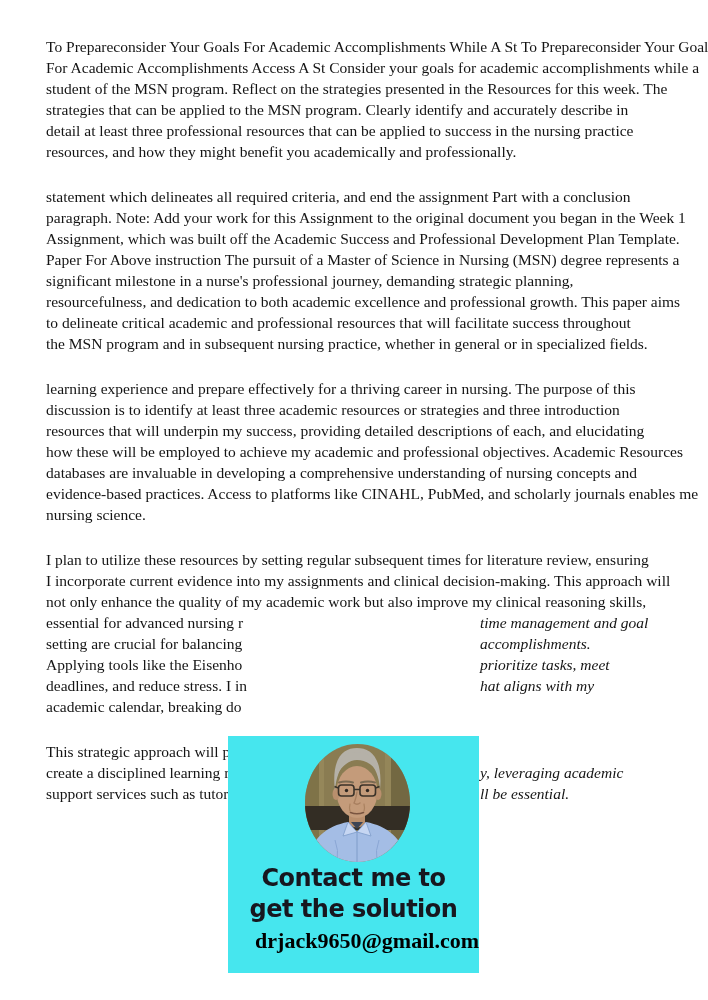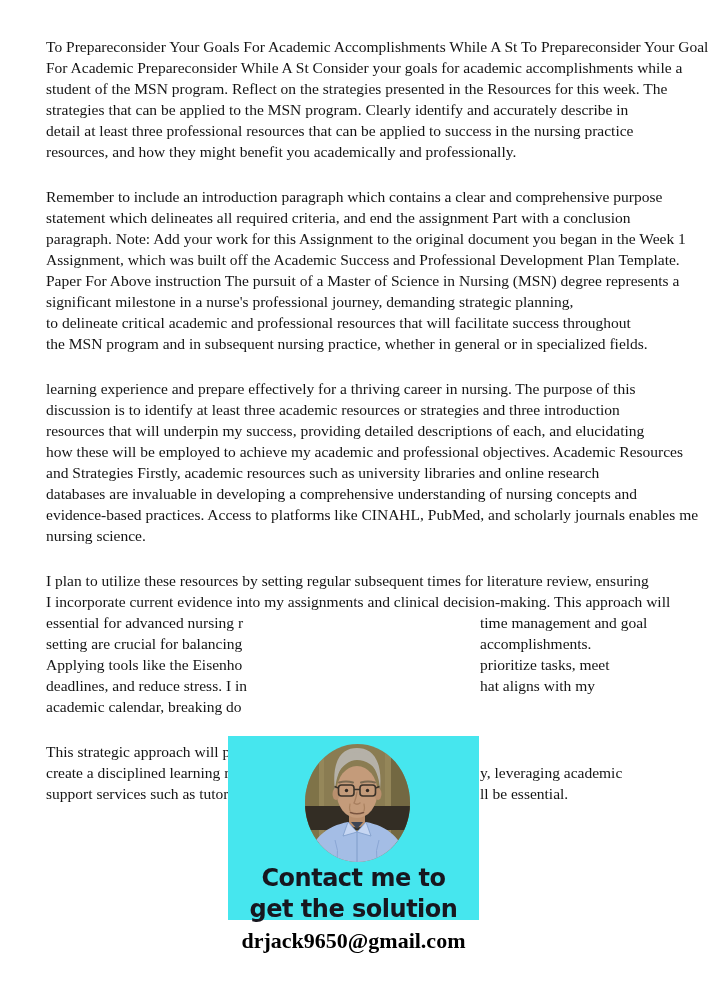--- a/index.html
+++ b/index.html
@@ -20,27 +20,27 @@
   }
   .paragraph { margin: 0 0 24px 0; }
   .line {
     font-size: 15.5px;
     line-height: 21px;
     height: 21px;
     white-space: nowrap;
   }
   .line.split { position: relative; }
   .frag-left  { position: absolute; left: 0;    top: 0; white-space: nowrap; }
-  .frag-right { position: absolute; left: 434px; top: 0; white-space: nowrap; }
+  .frag-right { position: absolute; left: 434px; top: 0; white-space: nowrap; font-style: italic; }
 
   
   .card {
     position: absolute;
     left: 228px; top: 736px;
-    width: 251px; height: 184px;
+    width: 251px; height: 237px;
     background: var(--card-bg, #46e6ee);
     z-index: 10;
   }
   .photo {
     position: absolute;
     left: 77px; top: 8px;
     width: 105px; height: 118px;
   }
   .card-headings {
     position: absolute;
@@ -49,63 +49,63 @@
     font-family: "DejaVu Sans", sans-serif;
     font-weight: bold;
     font-size: 24px;
     line-height: 31px;
     letter-spacing: -0.5px;
     color: var(--card-heading-color, #17171f);
   }
   .card-email {
     position: absolute;
     top: 192px; left: 0; width: 100%;
-    text-align: center;
+    text-align: right;
     font-family: "Liberation Serif", serif;
     font-weight: bold;
     font-size: 22px;
     line-height: 26px;
     color: var(--email-color, #000000);
   }
 </style>
 </head>
 <body>
 
 <div class="doc">
     <div class="paragraph">
       <div class="line">To Prepareconsider Your Goals For Academic Accomplishments While A St To Prepareconsider Your Goals</div>
-      <div class="line">For Academic Prepareconsider While A St Consider your goals for academic accomplishments while a</div>
+      <div class="line">For Academic Accomplishments Access A St Consider your goals for academic accomplishments while a</div>
       <div class="line">student of the MSN program. Reflect on the strategies presented in the Resources for this week. The</div>
       <div class="line">strategies that can be applied to the MSN program. Clearly identify and accurately describe in</div>
       <div class="line">detail at least three professional resources that can be applied to success in the nursing practice</div>
       <div class="line">resources, and how they might benefit you academically and professionally.</div>
     </div>
     <div class="paragraph">
-      <div class="line">Remember to include an introduction paragraph which contains a clear and comprehensive purpose</div>
       <div class="line">statement which delineates all required criteria, and end the assignment Part with a conclusion</div>
       <div class="line">paragraph. Note: Add your work for this Assignment to the original document you began in the Week 1</div>
       <div class="line">Assignment, which was built off the Academic Success and Professional Development Plan Template.</div>
       <div class="line">Paper For Above instruction The pursuit of a Master of Science in Nursing (MSN) degree represents a</div>
       <div class="line">significant milestone in a nurse's professional journey, demanding strategic planning,</div>
+      <div class="line">resourcefulness, and dedication to both academic excellence and professional growth. This paper aims</div>
       <div class="line">to delineate critical academic and professional resources that will facilitate success throughout</div>
       <div class="line">the MSN program and in subsequent nursing practice, whether in general or in specialized fields.</div>
     </div>
     <div class="paragraph">
       <div class="line">learning experience and prepare effectively for a thriving career in nursing. The purpose of this</div>
       <div class="line">discussion is to identify at least three academic resources or strategies and three introduction</div>
       <div class="line">resources that will underpin my success, providing detailed descriptions of each, and elucidating</div>
       <div class="line">how these will be employed to achieve my academic and professional objectives. Academic Resources</div>
-      <div class="line">and Strategies Firstly, academic resources such as university libraries and online research</div>
       <div class="line">databases are invaluable in developing a comprehensive understanding of nursing concepts and</div>
       <div class="line">evidence-based practices. Access to platforms like CINAHL, PubMed, and scholarly journals enables me</div>
       <div class="line">nursing science.</div>
     </div>
     <div class="paragraph">
       <div class="line">I plan to utilize these resources by setting regular subsequent times for literature review, ensuring</div>
       <div class="line">I incorporate current evidence into my assignments and clinical decision-making. This approach will</div>
+      <div class="line">not only enhance the quality of my academic work but also improve my clinical reasoning skills,</div>
       <div class="line split">
         <span class="frag-left">essential for advanced nursing r</span>
         <span class="frag-right">time management and goal</span>
       </div>
       <div class="line split">
         <span class="frag-left">setting are crucial for balancing</span>
         <span class="frag-right">accomplishments.</span>
       </div>
       <div class="line split">
         <span class="frag-left">Applying tools like the Eisenho</span>

